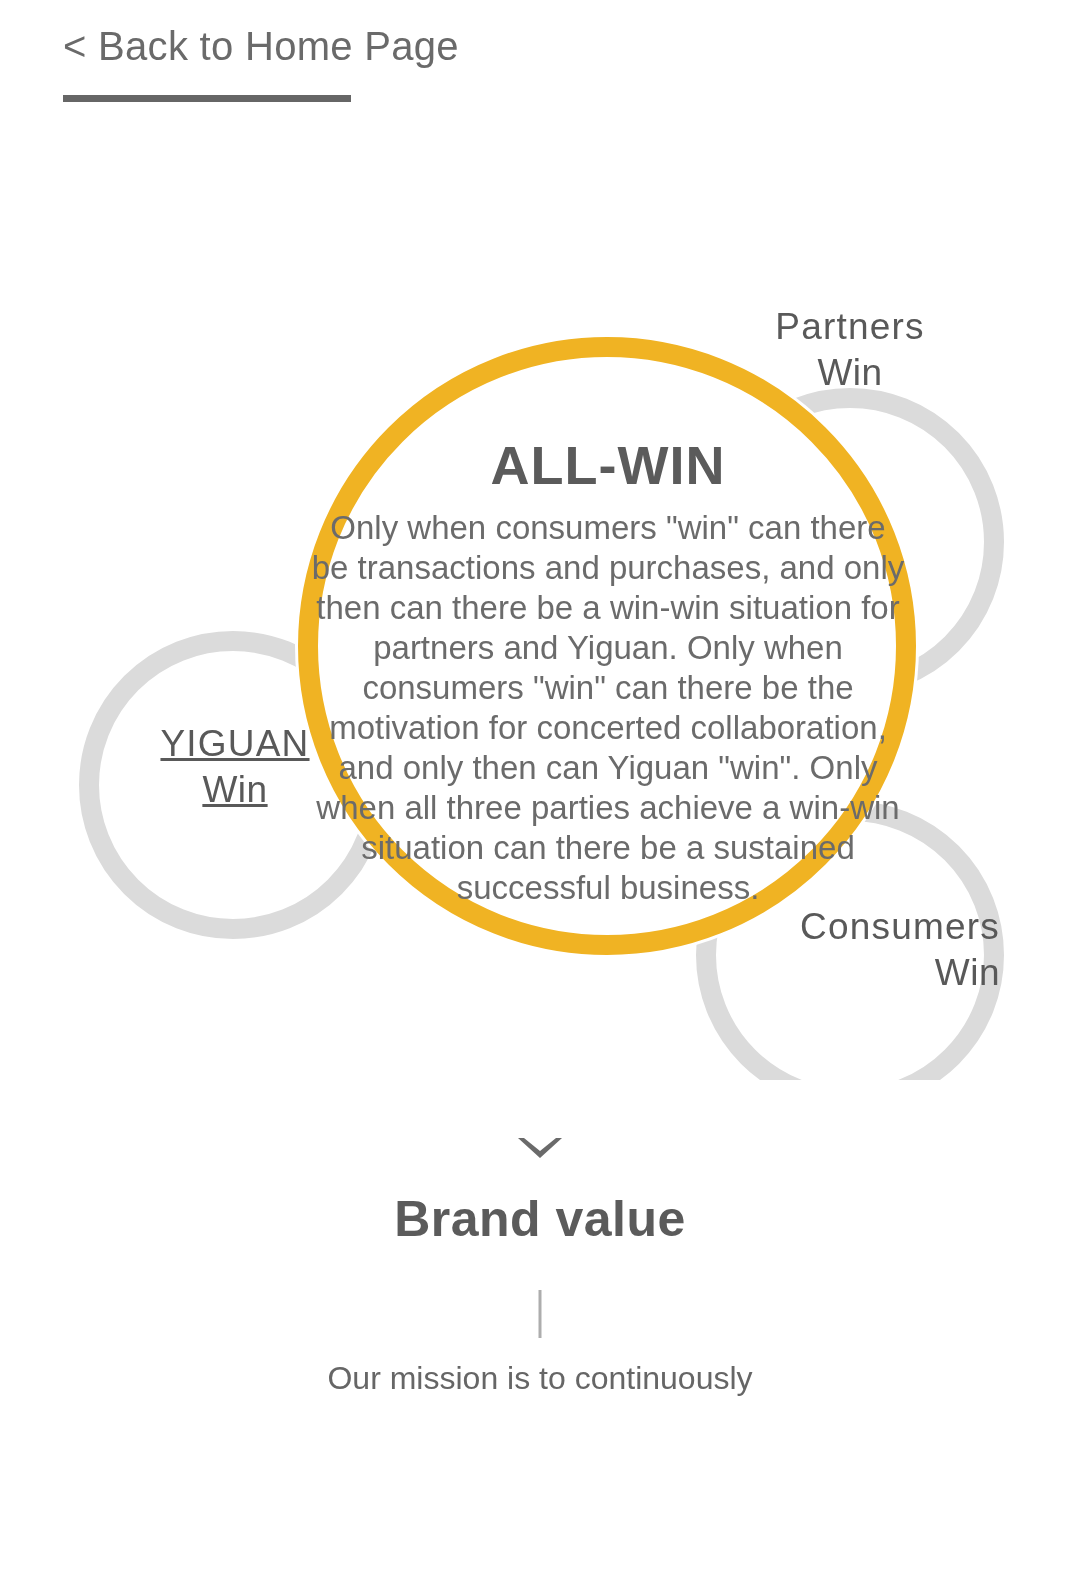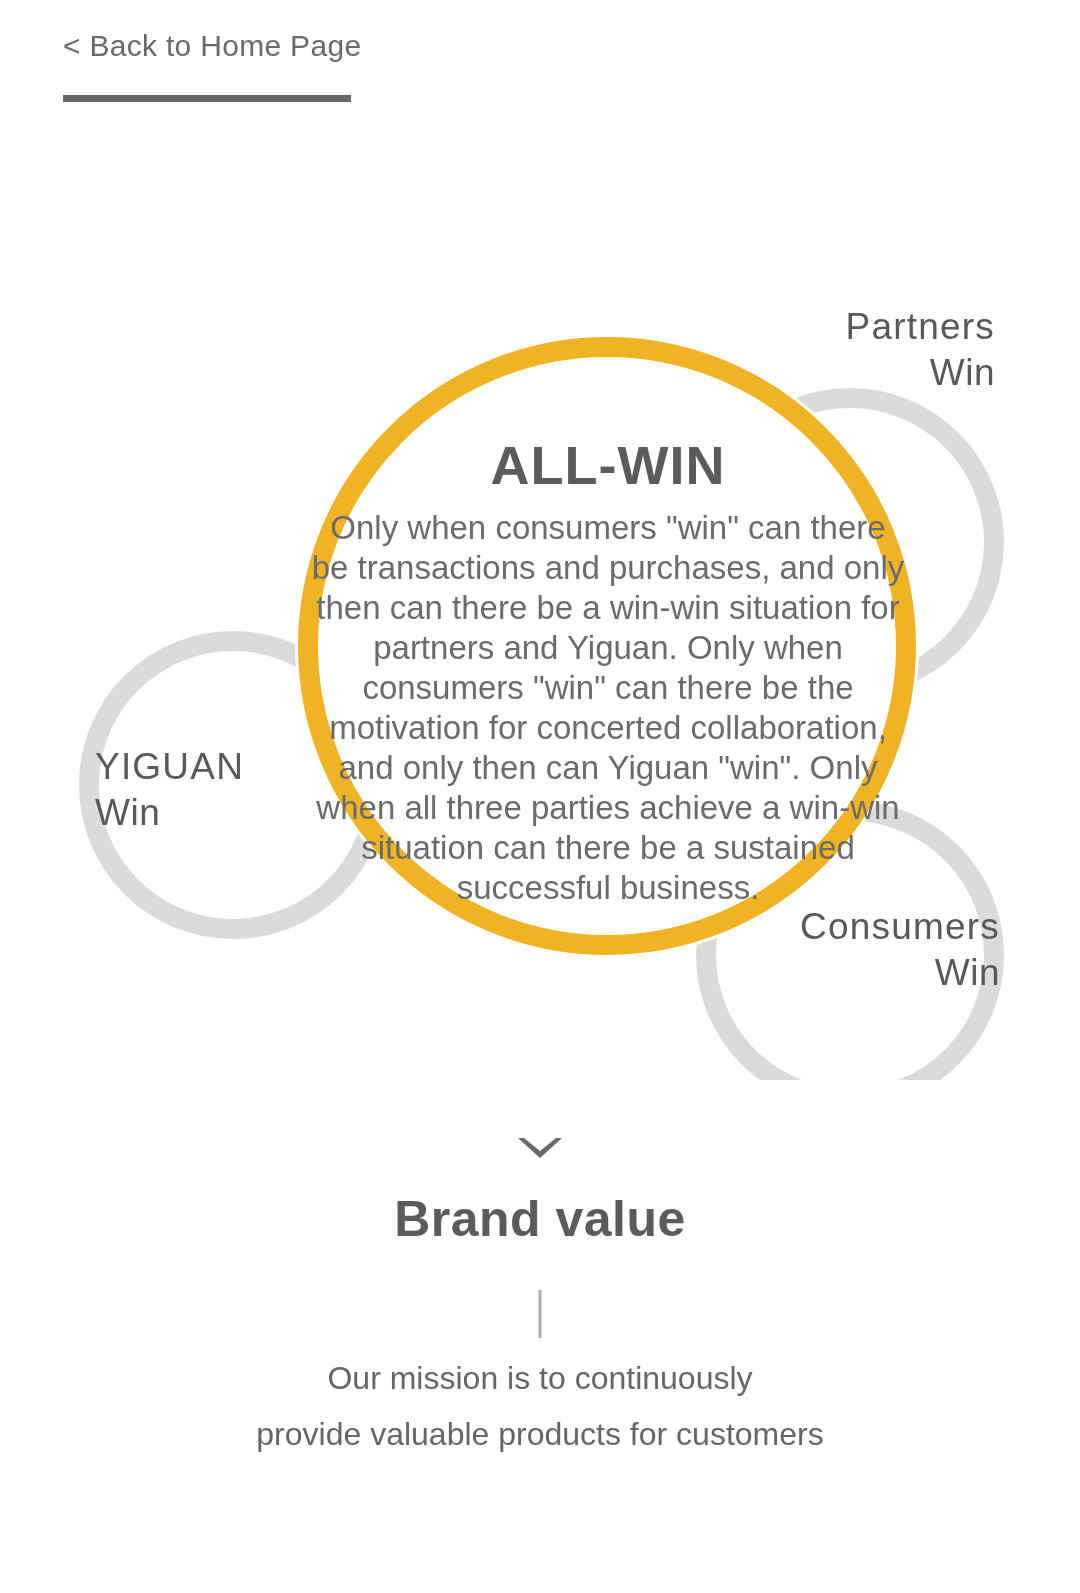--- a/index.html
+++ b/index.html
@@ -19,21 +19,21 @@
   
   #back-link {
     position: absolute;
     left: 63px;
     top: 18px;
     width: 460px;
     cursor: pointer;
   }
   #back-link .back-text {
     display: block;
-    font-size: 30px;
+    font-size: 40px;
     line-height: 56px;
     color: #6a6a6a;
     font-weight: 400;
     letter-spacing: 0.3px;
     white-space: nowrap;
   }
   #back-underline {
     position: absolute;
     left: 0px;
     top: 77px;
@@ -64,29 +64,30 @@
     line-height: 46px;
     text-align: center;
     font-weight: 400;
     pointer-events: none;
   }
 
   #label-partners {
     left: 705px;
     top: 124px;
     width: 290px;
-    text-align: right;
+    text-align: center;
     letter-spacing: 1.2px;
   }
   #label-yiguan {
     left: 95px;
-    top: 564px;
+    top: 541px;
     width: 280px;
-    text-align: left;
+    text-align: center;
     letter-spacing: 1.2px;
+    text-decoration: underline;
   }
   #label-consumers {
     left: 700px;
     top: 724px;
     width: 300px;
     text-align: right;
     letter-spacing: 1.2px;
   }
   .ring-label .l2 { letter-spacing: 0.5px; }
 
@@ -215,14 +216,13 @@
 <svg id="chevron-down-icon" viewBox="0 0 56 40">
   <path d="M6 10 L28 30 L50 10 L44 10 L28 23 L12 10 Z" fill="#6a6a6a"></path>
 </svg>
 
 <div id="brand-value-title">Brand value</div>
 
 <div id="brand-divider"></div>
 
 <div id="mission-text">
   <div>Our mission is to continuously</div>
-  <div>provide valuable products for customers</div>
 </div>
 
 </body></html>

